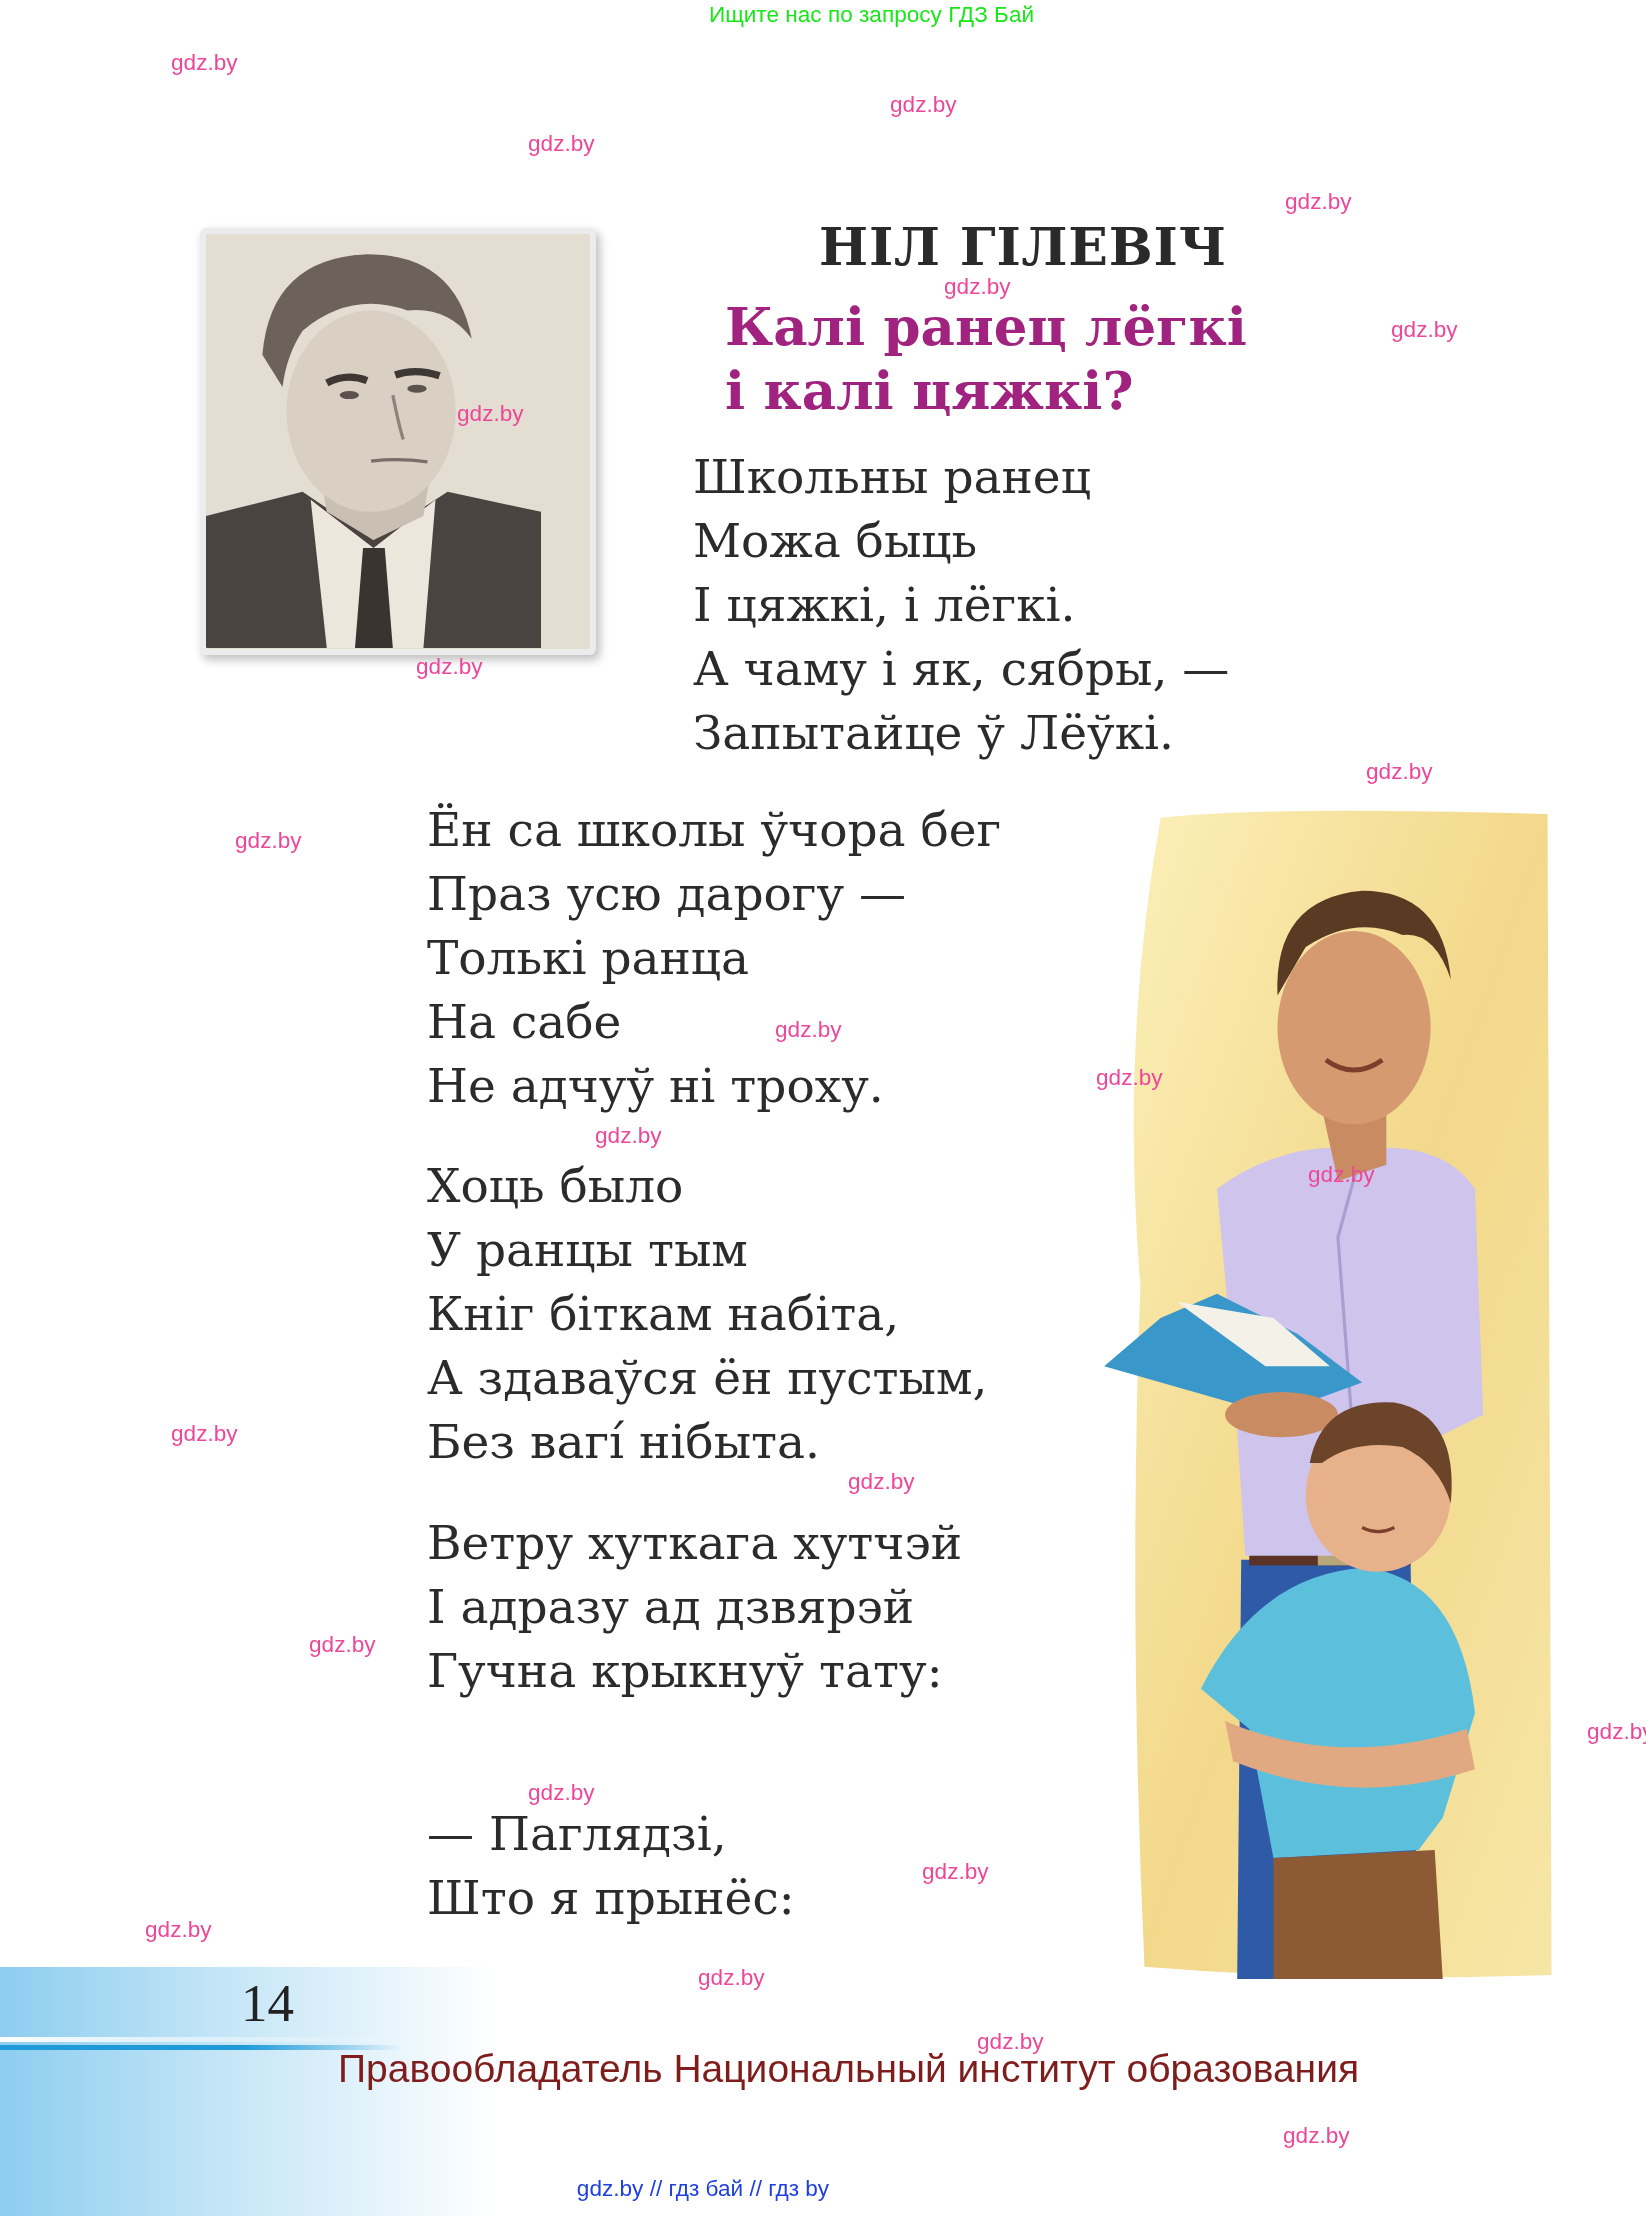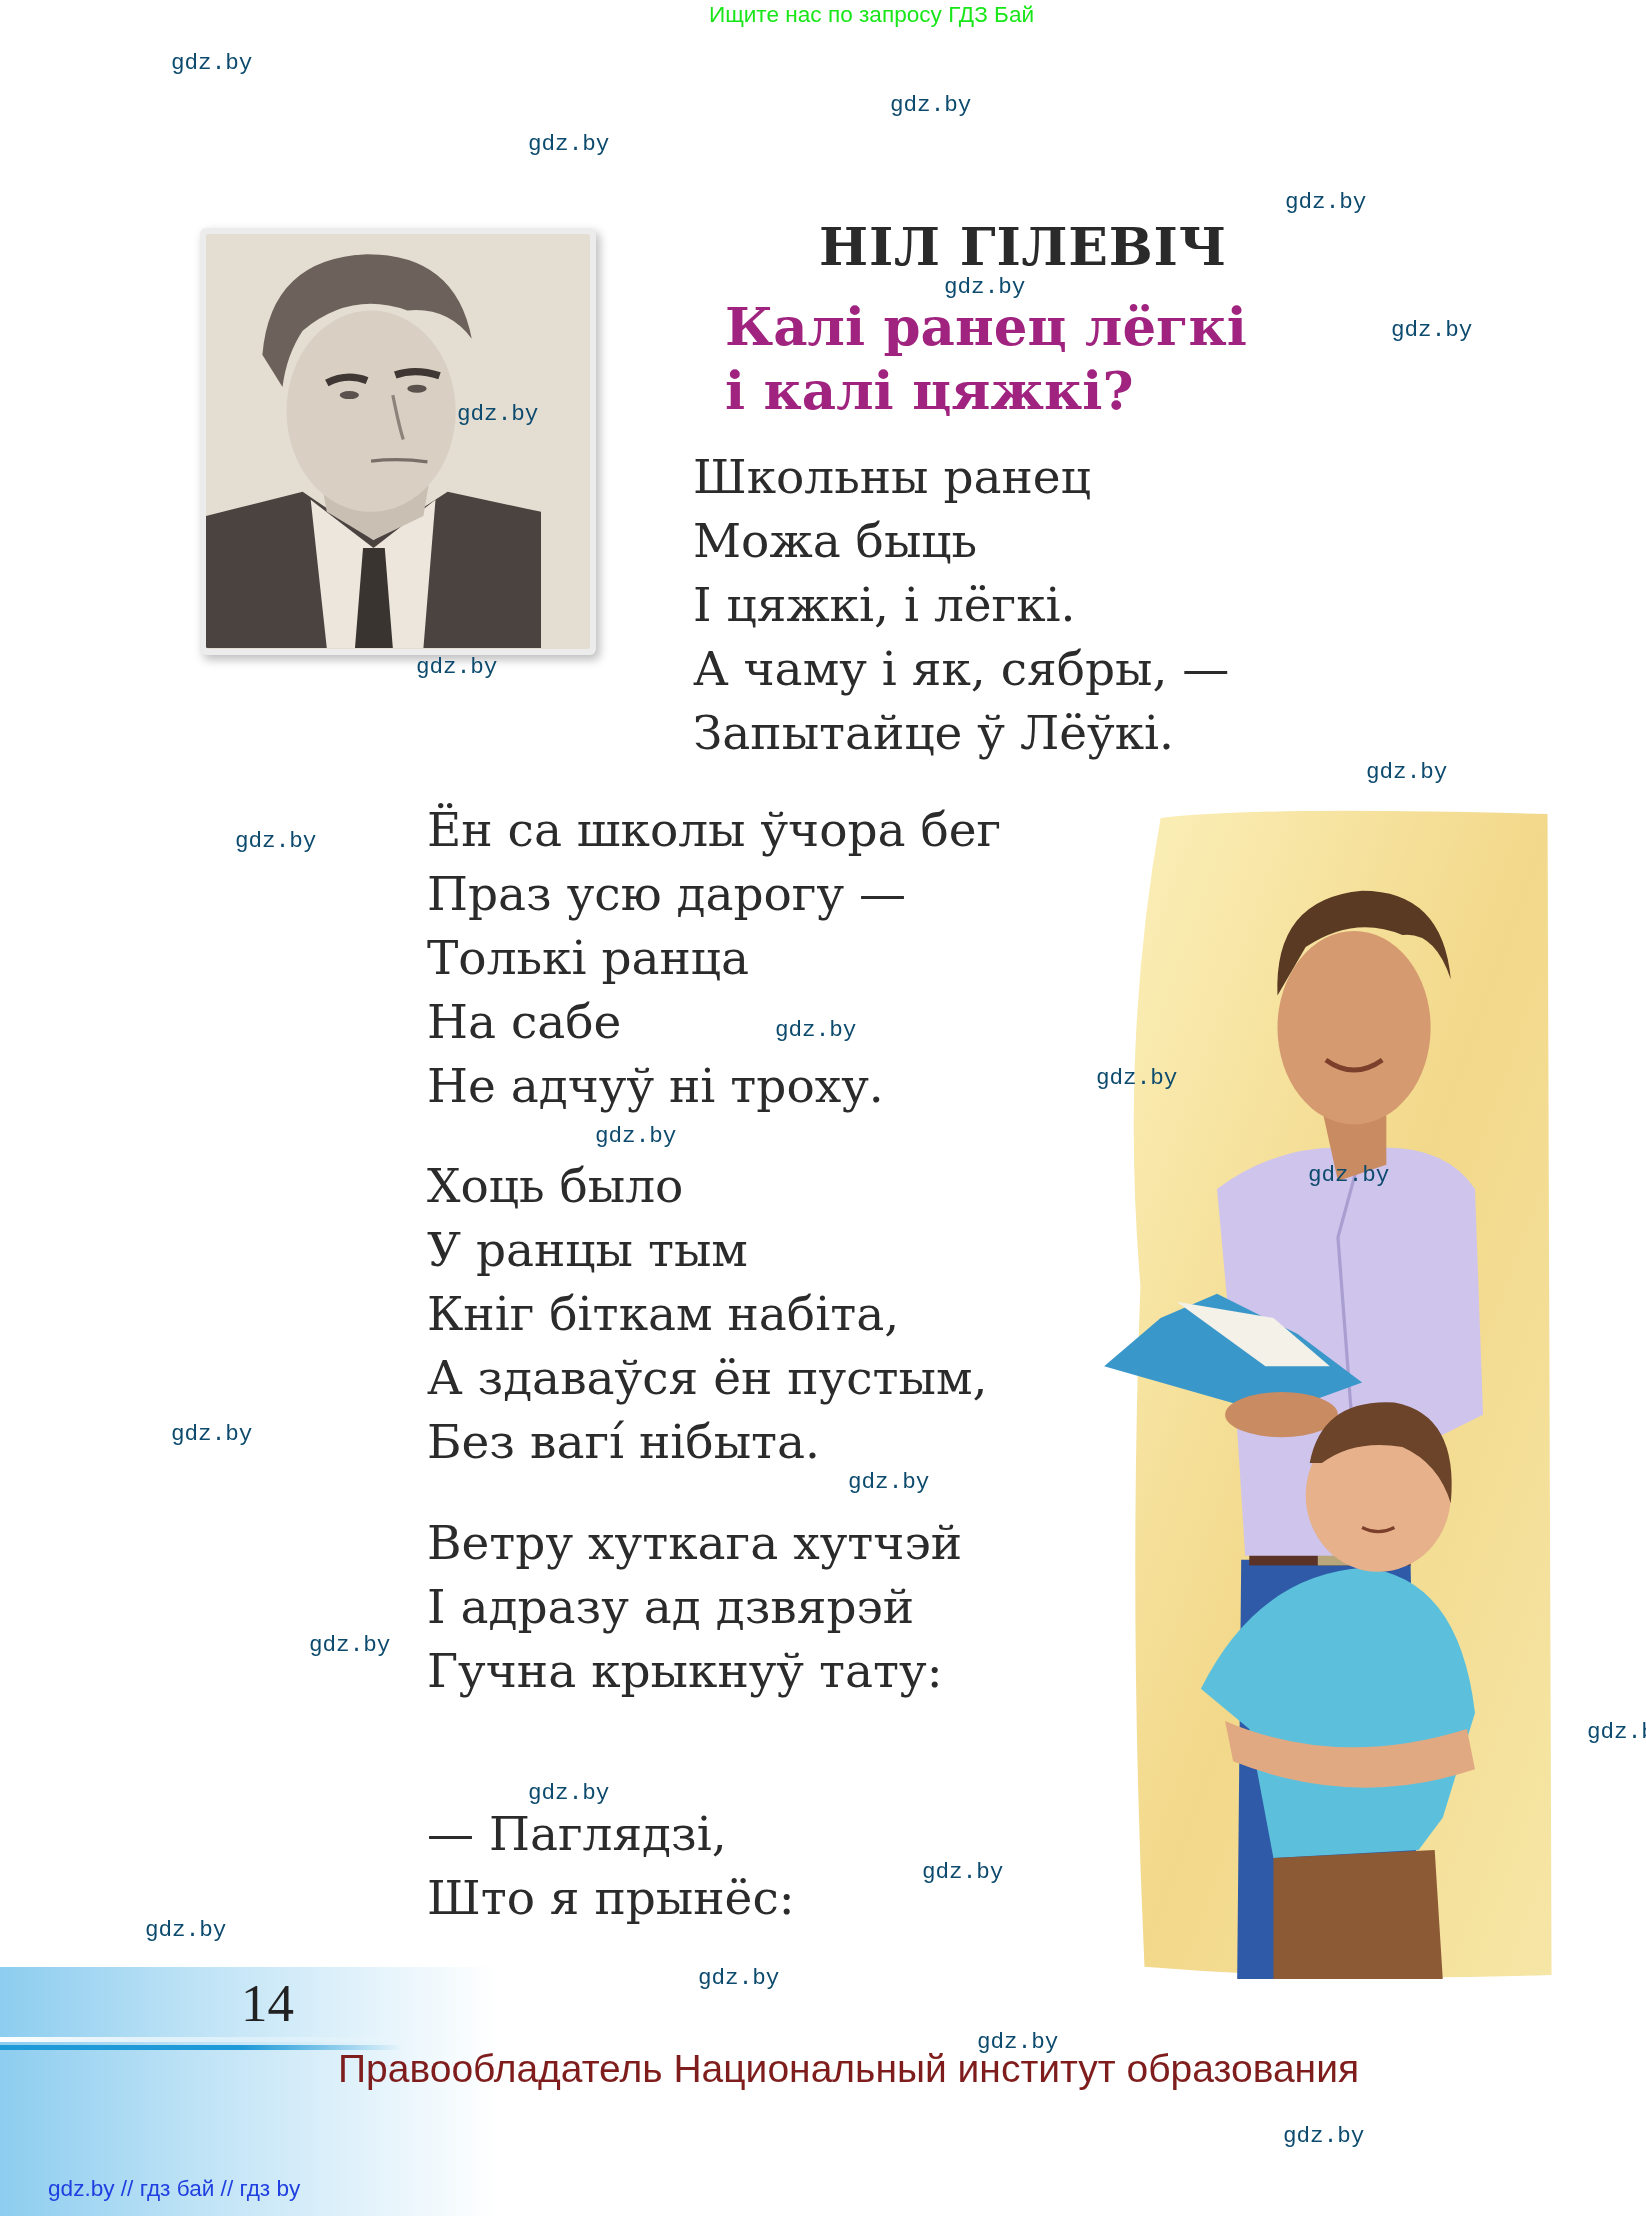--- a/index.html
+++ b/index.html
@@ -1,32 +1,32 @@
 <!DOCTYPE html>
 <html style="font-size:13px"><head>
 <meta charset="utf-8">
 <style>
   html, body { margin:0; padding:0; }
   body { width:1647px; height:2216px; position:relative; background:#ffffff; overflow:hidden; font-family:"Liberation Sans", sans-serif; }
   .abs { position:absolute;padding-left:48px; }
   .top-banner { left:0; width:1647px; top:1.6px; text-align:center; color:#19e619; font-size:22.6px; font-family:"Liberation Sans", sans-serif; }
-  .wm { font-family:Liberation Mono, monospace; font-size:22.6px; color:#0c4a6e; white-space:nowrap; }
+  .wm { font-family:Liberation Sans, sans-serif; font-size:22.6px; color:#ec4899; white-space:nowrap; }
   .photo-frame { left:200px; top:228px; width:348px; height:427px; background:#ececec; border-radius:6.4px; box-shadow:3.2px 4.8px 9.7px rgba(0,0,0,0.25); }
   .photo { position:absolute; left:6.4px; top:6.4px; right:6.4px; bottom:6.4px; background:#e4ddd2; overflow:hidden; border-radius:2.4px; }
   .author { left:709px; width:532px; top:216px; text-align:center; font-family:"DejaVu Serif", serif; font-weight:bold; font-size:52px; color:#2a2a2a; letter-spacing:0.8px; }
   .title { left:677px; width:596px; top:294px; text-align:left; font-family:"DejaVu Serif", serif; font-weight:bold; font-size:53px; color:#a0237f; line-height:64px; }
   .stanza { font-family:"DejaVu Serif", serif; font-size:47px; color:#2b2b2b; line-height:64px; white-space:nowrap; }
   .stanza div { height:64px; }
   .illus { left:1048px; top:802px; width:500px; height:1185px; }
   .page-band { left:0; top:1967px; width:451px; height:250px; background:linear-gradient(90deg,#8dcdef 0%, #bfe3f6 40%, rgba(255,255,255,0) 100%); }
   .page-line1 { left:0; top:2037px; width:355px; height:4.8px; background:linear-gradient(90deg,#ffffff, rgba(255,255,255,0)); }
   .page-line2 { left:0; top:2045px; width:355px; height:4.8px; background:linear-gradient(90deg,#1e9ad8 60%, rgba(30,154,216,0)); }
   .page-num { left:193px; top:1973px; font-family:"Liberation Serif", serif; font-size:53px; color:#222; }
   .rights { left:290px; top:2047px; font-size:39px; color:#7f1d1d; font-family:"Liberation Sans", sans-serif; white-space:nowrap; }
-  .bottom-links { left:0; width:1310px; top:2176px; color:#1f3fe0; font-size:22.6px; font-family:"Liberation Sans", sans-serif; }
+  .bottom-links { left:0; width:1310px; top:2176px; text-align:center; color:#1f3fe0; font-size:22.6px; font-family:"Liberation Sans", sans-serif; }
 </style>
 </head>
 <body>
 
 <div class="abs top-banner">Ищите нас по запросу ГДЗ Бай</div>
 
 <div class="abs photo-frame">
   <div class="photo">
     <svg width="335" height="414" viewBox="0 0 416 514">
       <rect width="416" height="514" fill="#e4ddd2"></rect>

